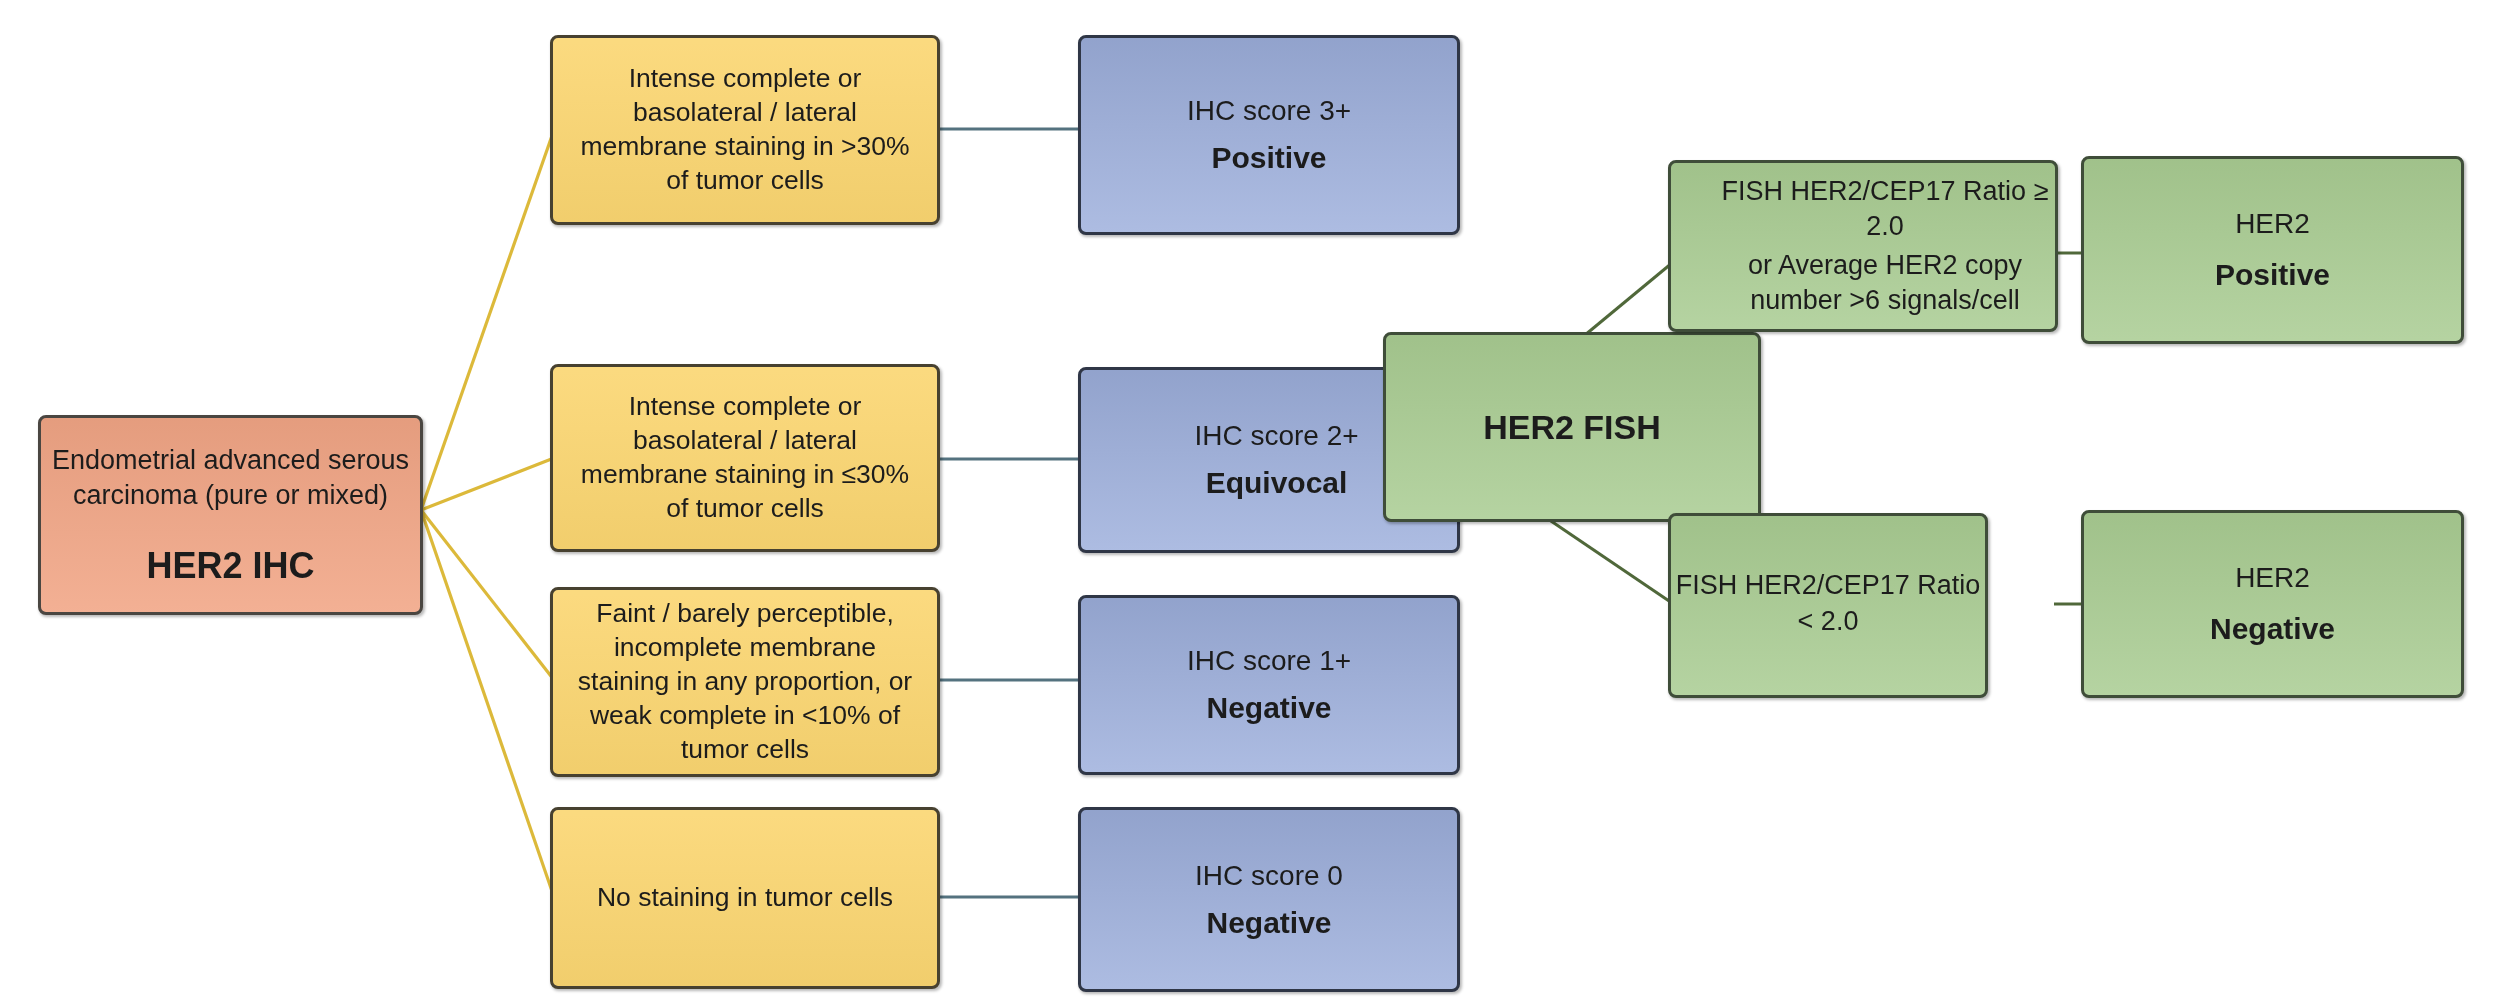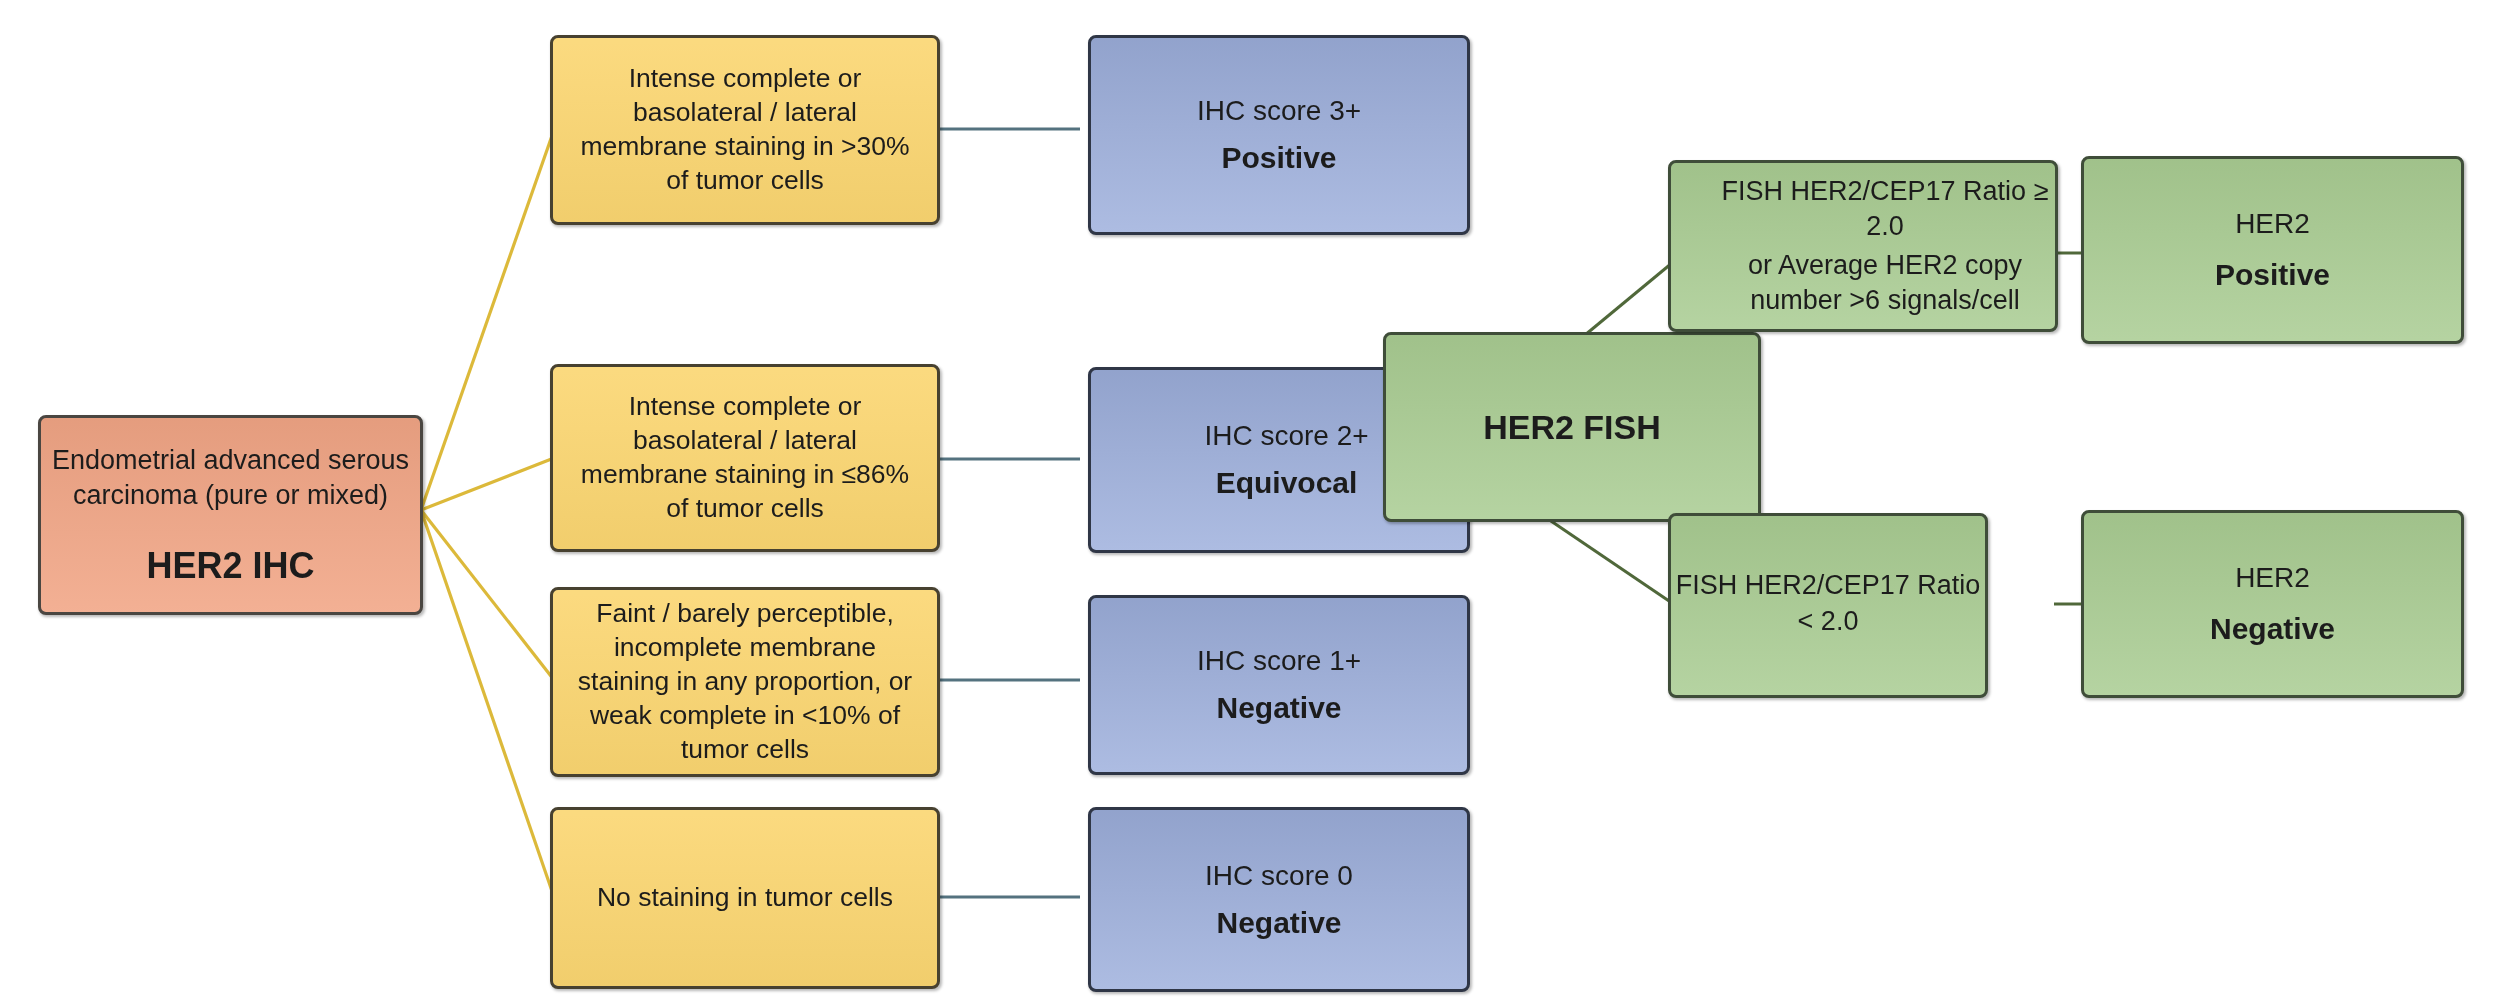--- a/index.html
+++ b/index.html
@@ -34,21 +34,20 @@
   .criteria-node{
     background-color:var(--criteria-fill,#fbd671);
     background-image:linear-gradient(180deg,rgba(255,255,255,0.10),rgba(0,0,0,0.04));
     border:3px solid #474130;
   }
   .criteria-node .body-text{font-size:26.5px;max-width:352px;}
   .score-node{
     background-color:var(--score-fill,#9dafdc);
     background-image:linear-gradient(180deg,rgba(0,0,0,0.07),rgba(255,255,255,0.16));
     border:3px solid #2f3646;
-    margin-left:10px;
   }
   .score-node .score-text{font-size:28px;}
   .score-node .interp-text{font-size:30px;font-weight:bold;margin-top:14px;}
   .fish-node{
     background-color:var(--fish-fill,#a9cc92);
     background-image:linear-gradient(180deg,rgba(0,0,0,0.05),rgba(255,255,255,0.14));
     border:3px solid #3f4d39;
   }
   .fish-hub .title-text{font-size:34px;font-weight:bold;}
   .fish-criteria .line1{font-size:27px;max-width:368px;line-height:1.3;}
@@ -84,21 +83,21 @@
 
   <div class="node root-node" style="left:38px;top:415px;width:385px;height:200px;gap:32px;">
     <div class="body-text">Endometrial advanced serous carcinoma (pure or mixed)</div>
     <div class="title-text">HER2 IHC</div>
   </div>
 
   <div class="node criteria-node" style="left:550px;top:35px;width:390px;height:190px;">
     <div class="body-text">Intense complete or basolateral / lateral membrane staining in &gt;30% of tumor cells</div>
   </div>
   <div class="node criteria-node" style="left:550px;top:364px;width:390px;height:188px;">
-    <div class="body-text">Intense complete or basolateral / lateral membrane staining in ≤86% of tumor cells</div>
+    <div class="body-text">Intense complete or basolateral / lateral membrane staining in ≤30% of tumor cells</div>
   </div>
   <div class="node criteria-node" style="left:550px;top:587px;width:390px;height:190px;">
     <div class="body-text">Faint / barely perceptible, incomplete membrane staining in any proportion, or weak complete in &lt;10% of tumor cells</div>
   </div>
   <div class="node criteria-node" style="left:550px;top:807px;width:390px;height:182px;">
     <div class="body-text">No staining in tumor cells</div>
   </div>
 
   <div class="node score-node" style="left:1078px;top:35px;width:382px;height:200px;">
     <div class="score-text">IHC score 3+</div>

